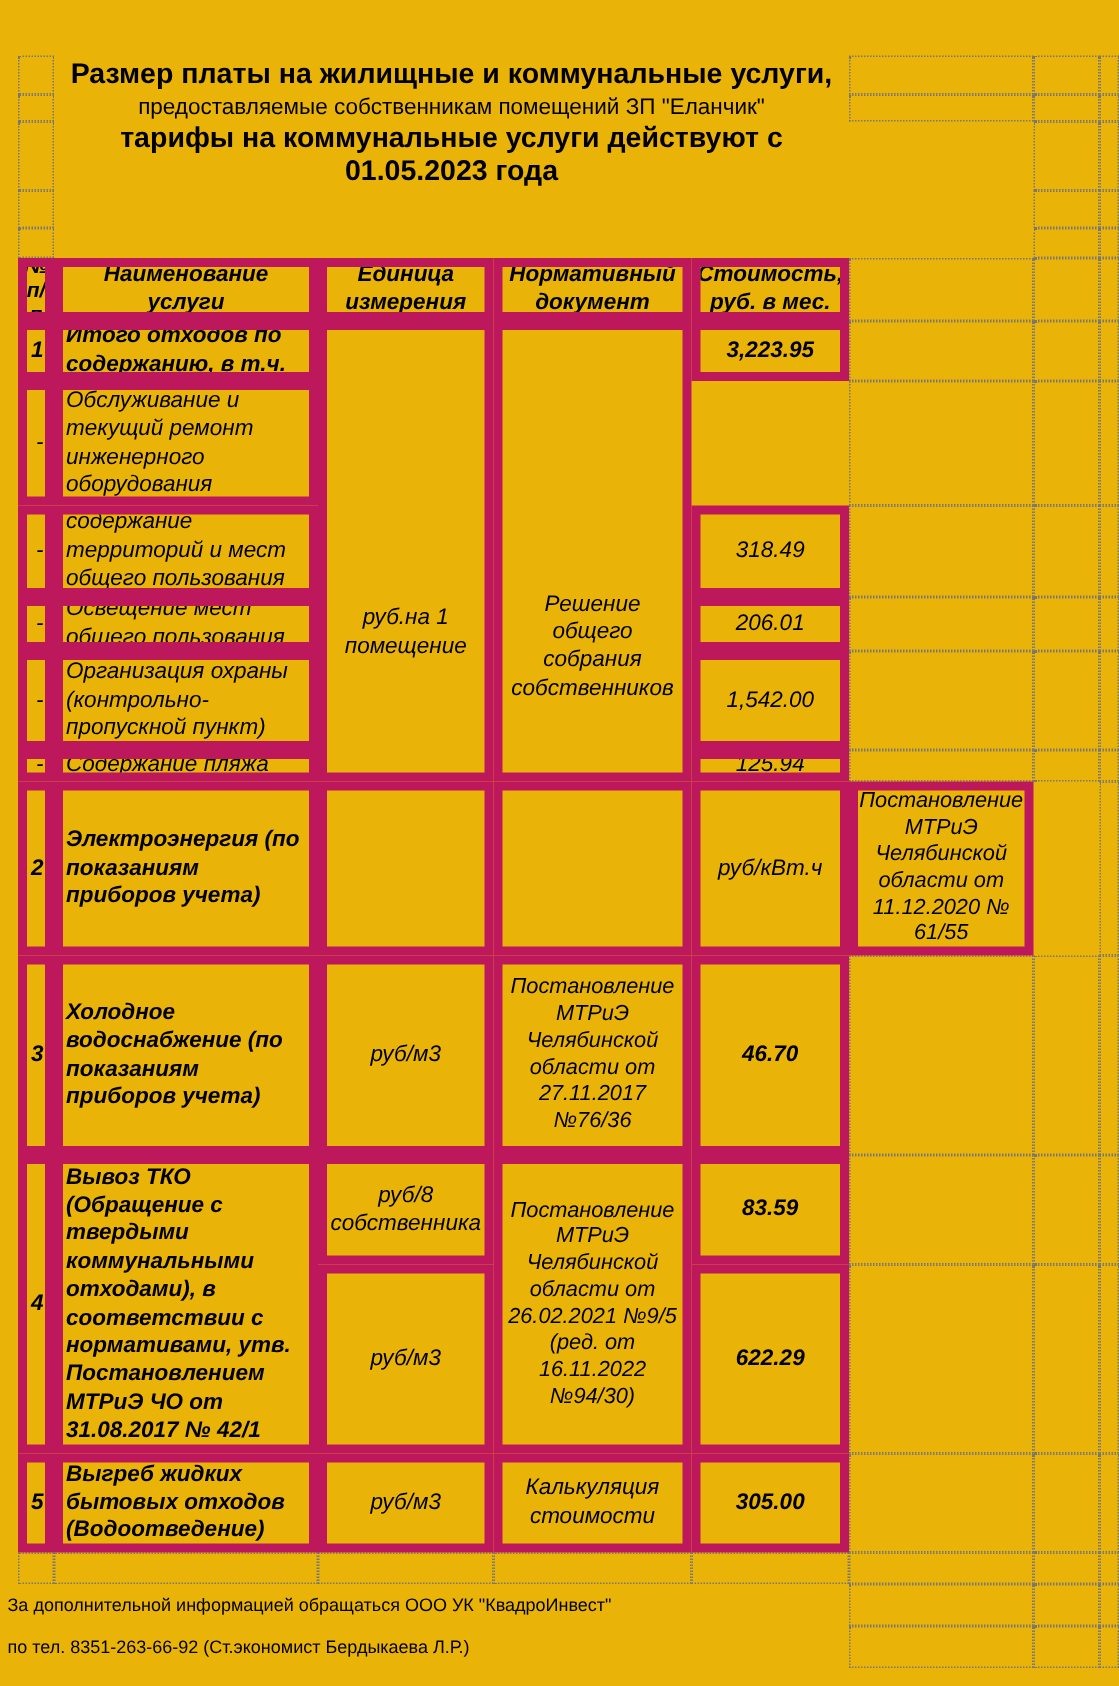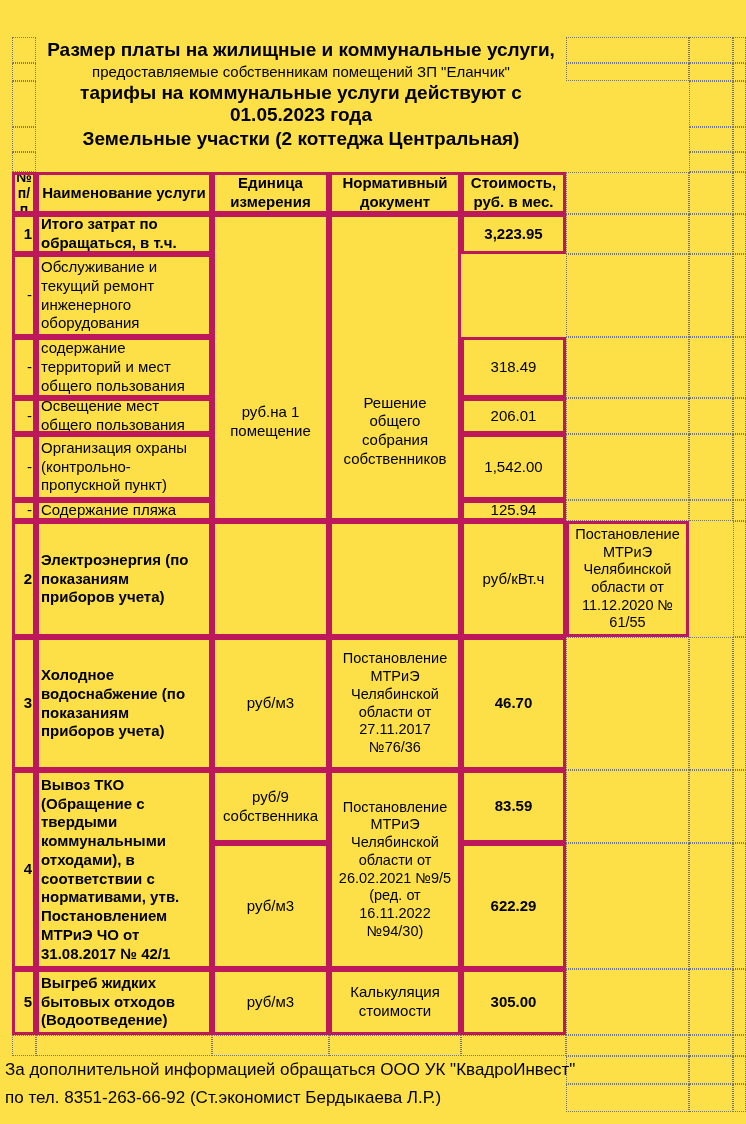--- a/index.html
+++ b/index.html
@@ -1,38 +1,38 @@
 <!DOCTYPE html>
 <html><head>
 <meta charset="utf-8">
 <style>
   html,body{margin:0;padding:0;background:#fff;}
   #sheet{
-    position:relative;width:746px;height:1124px;background:#fde047;color:#000;
+    position:relative;width:746px;height:1124px;background:#eab308;color:#000;
     display:grid;
     grid-template-columns:12px 24px 176px 117px 132px 105px 123px 44px 13px;
     grid-template-rows:37px 26px 18px 46px 25px 20px 42px 40px 83px 61px 36px 66px 21px 116px 133px 73px 126px 66px 21px 28px 28px 12px;
     font-family:"Liberation Sans","DejaVu Sans",sans-serif;
     font-size:15px;line-height:1.25;overflow:hidden;
   }
-  .c{border:3px solid #be185d;display:flex;align-items:center;justify-content:center;
-     text-align:center;padding:0 2px;overflow:hidden;position:relative;z-index:2;background:transparent;}
+  .c{border:6px solid #be185d;display:flex;align-items:center;justify-content:center;
+     text-align:center;padding:0 2px;overflow:hidden;position:relative;z-index:2;background:transparent;font-style:italic;}
   .l{justify-content:flex-start;text-align:left;padding:1px 6px 1px 2px;}
   .ra{justify-content:flex-end;padding:0 1px 0 0;}
   .b{font-weight:700;}
   .doc{font-size:14.5px;line-height:1.22;}
   .tight{padding:0 19px;}
   .pu{padding-top:108px;}
   .pd{padding-top:127px;}
   .numhd{font-size:14px;padding:0;line-height:1.15;}
   .dot{border:1px dotted #777;position:relative;z-index:1;}
   .title{display:flex;flex-direction:column;align-items:center;justify-content:center;
          text-align:center;font-weight:700;font-size:19px;line-height:1.18;grid-column:3/7;z-index:2;}
   .subtle{font-weight:400;font-size:15px;}
-  .foot{grid-column:1/7;display:flex;align-items:center;font-size:17px;
+  .foot{grid-column:1/7;display:flex;align-items:center;font-size:12px;
         padding-left:5px;white-space:nowrap;z-index:2;}
 </style>
 </head>
 <body>
 
 <div id="sheet">
     <div class="dot" style="grid-area: 21 / 9;"></div>
     <div class="dot" style="grid-area: 21 / 8;"></div>
     <div class="dot" style="grid-area: 21 / 7;"></div>
     <div class="dot" style="grid-area: 20 / 9;"></div>
@@ -97,30 +97,29 @@
     <div class="dot" style="grid-area: 4 / 2;"></div>
     <div class="dot" style="grid-area: 3 / 2;"></div>
     <div class="dot" style="grid-area: 2 / 2;"></div>
 
   <div class="title" style="grid-row:2">Размер платы на жилищные и коммунальные услуги,</div>
   <div class="title subtle" style="grid-row:3">предоставляемые собственникам помещений ЗП "Еланчик"</div>
   <div class="title" style="grid-row:4">
     <span>тарифы на коммунальные услуги действуют с</span>
     <span>01.05.2023 года</span>
   </div>
-  <div class="title" style="grid-row:5">Земельные участки (2 коттеджа Центральная)</div>
 
   <div class="c b numhd" style="grid-area:7/2">№ п/п</div>
   <div class="c b" style="grid-area:7/3">Наименование услуги</div>
   <div class="c b" style="grid-area:7/4">Единица измерения</div>
   <div class="c b" style="grid-area:7/5">Нормативный документ</div>
   <div class="c b" style="grid-area:7/6">Стоимость, руб. в мес.</div>
 
   <div class="c ra b" style="grid-area:8/2">1</div>
-  <div class="c l b" style="grid-area:8/3">Итого затрат по обращаться, в т.ч.</div>
+  <div class="c l b" style="grid-area:8/3">Итого отходов по содержанию, в т.ч.</div>
   <div class="c b" style="grid-area:8/6">3,223.95</div>
   <div class="c pu" style="grid-area:8/4/14/5">руб.на 1 помещение</div>
   <div class="c tight pd" style="grid-area:8/5/14/6">Решение общего собрания собственников</div>
 
   <div class="c ra" style="grid-area:9/2">-</div>
   <div class="c l" style="grid-area:9/3">Обслуживание и текущий ремонт инженерного оборудования</div>
 
   <div class="c ra" style="grid-area:10/2">-</div>
   <div class="c l" style="grid-area:10/3">содержание территорий и мест общего пользования</div>
   <div class="c" style="grid-area:10/6">318.49</div>
@@ -145,21 +144,21 @@
   <div class="c doc" style="grid-area:14/7">Постановление МТРиЭ Челябинской области от 11.12.2020 № 61/55</div>
 
   <div class="c ra b" style="grid-area:15/2">3</div>
   <div class="c l b" style="grid-area:15/3">Холодное водоснабжение (по показаниям приборов учета)</div>
   <div class="c" style="grid-area:15/4">руб/м3</div>
   <div class="c doc" style="grid-area:15/5">Постановление МТРиЭ Челябинской области от 27.11.2017 №76/36</div>
   <div class="c b" style="grid-area:15/6">46.70</div>
 
   <div class="c ra b" style="grid-area:16/2/18/3">4</div>
   <div class="c l b" style="grid-area:16/3/18/4">Вывоз ТКО (Обращение с твердыми коммунальными отходами), в соответствии с нормативами, утв. Постановлением МТРиЭ ЧО от 31.08.2017 № 42/1</div>
-  <div class="c" style="grid-area:16/4">руб/9 собственника</div>
+  <div class="c" style="grid-area:16/4">руб/8 собственника</div>
   <div class="c" style="grid-area:17/4">руб/м3</div>
   <div class="c doc" style="grid-area:16/5/18/6">Постановление МТРиЭ Челябинской области от 26.02.2021 №9/5 (ред. от 16.11.2022 №94/30)</div>
   <div class="c b" style="grid-area:16/6">83.59</div>
   <div class="c b" style="grid-area:17/6">622.29</div>
 
   <div class="c ra b" style="grid-area:18/2">5</div>
   <div class="c l b" style="grid-area:18/3">Выгреб жидких бытовых отходов (Водоотведение)</div>
   <div class="c" style="grid-area:18/4">руб/м3</div>
   <div class="c" style="grid-area:18/5">Калькуляция стоимости</div>
   <div class="c b" style="grid-area:18/6">305.00</div>

